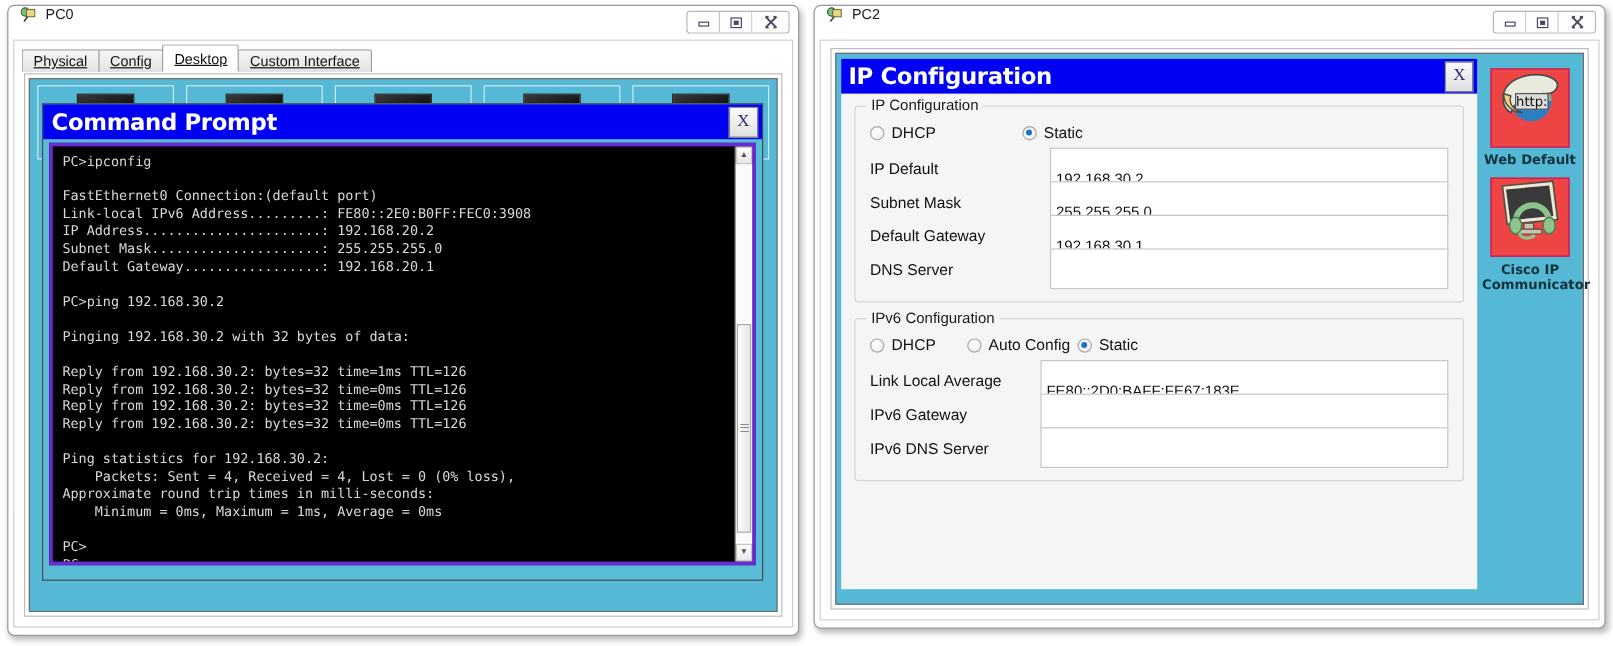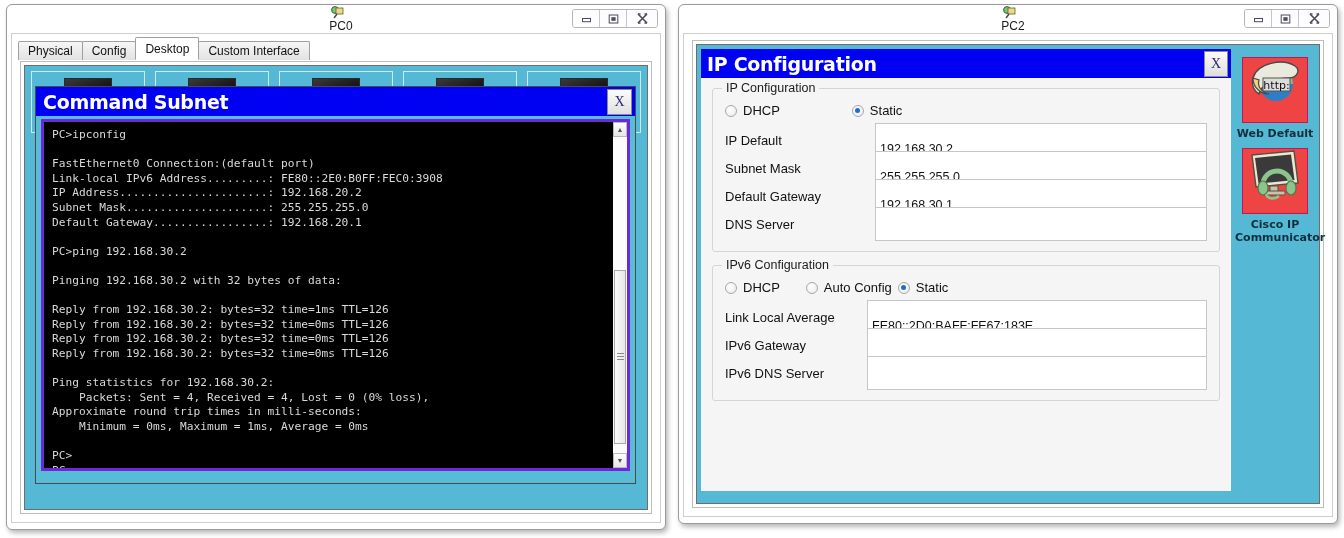--- a/index.html
+++ b/index.html
@@ -23,24 +23,22 @@
     background: #ffffff;
     border: 1px solid #9a9a9a;
     border-radius: 6px;
     box-shadow: 2px 3px 5px rgba(0,0,0,0.28);
     box-sizing: border-box;
   }
   .os-titlebar {
     height: 28px;
     position: relative;
     display: flex;
-    align-items: center;
     padding-left: 10px;
     box-sizing: border-box;
-    flex-direction: column;
   }
   .os-title-icon {
     width: 14px; height: 14px;
     margin-right: 7px;
     position: relative;
   }
   .os-title-text {
     font-size: 12px;
     color: #1a1a1a;
     font-family: "Liberation Sans", sans-serif;
@@ -91,20 +89,21 @@
     padding: 0 9px;
     font-size: 12px;
     color: #111;
     background: linear-gradient(#f6f6f6, #e2e2e2);
     border: 1px solid #9f9f9f;
     border-bottom: none;
     border-radius: 2px 2px 0 0;
     margin-right: -1px;
     box-sizing: border-box;
     white-space: nowrap;
+    text-decoration: underline;
   }
   .tab.active {
     background: #ffffff;
     height: 23px;
     line-height: 22px;
     border-bottom: 1px solid #ffffff;
     z-index: 6;
   }
 
   
@@ -457,21 +456,21 @@
             <div class="desk-icon">
                 <span class="glyph"></span>
               </div>
             <div class="desk-icon">
                 <span class="glyph"></span>
               </div>
           </div>
 
           <div class="cmd-window">
             <div class="cmd-titlebar">
-              <span class="cmd-title">Command Subnet</span>
+              <span class="cmd-title">Command Prompt</span>
               <div class="cmd-close">X</div>
             </div>
             <div class="cmd-console">
               <div class="cmd-text">PC&gt;ipconfig
 
 FastEthernet0 Connection:(default port)
 Link-local IPv6 Address.........: FE80::2E0:B0FF:FEC0:3908
 IP Address......................: 192.168.20.2
 Subnet Mask.....................: 255.255.255.0
 Default Gateway.................: 192.168.20.1

